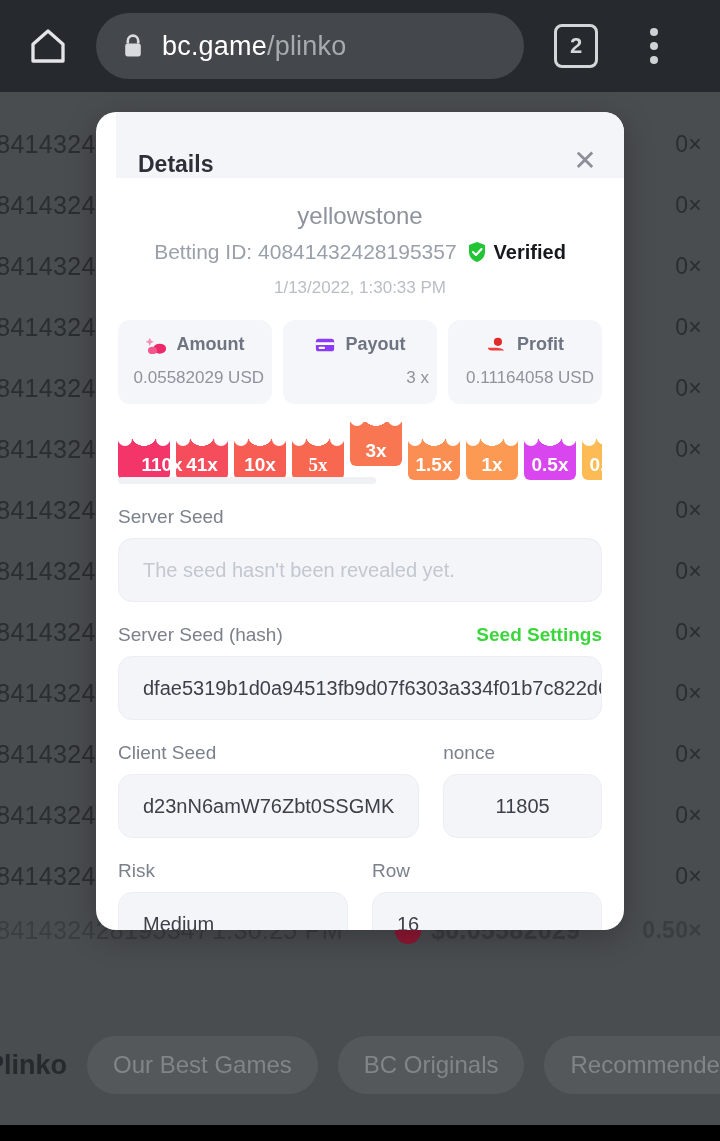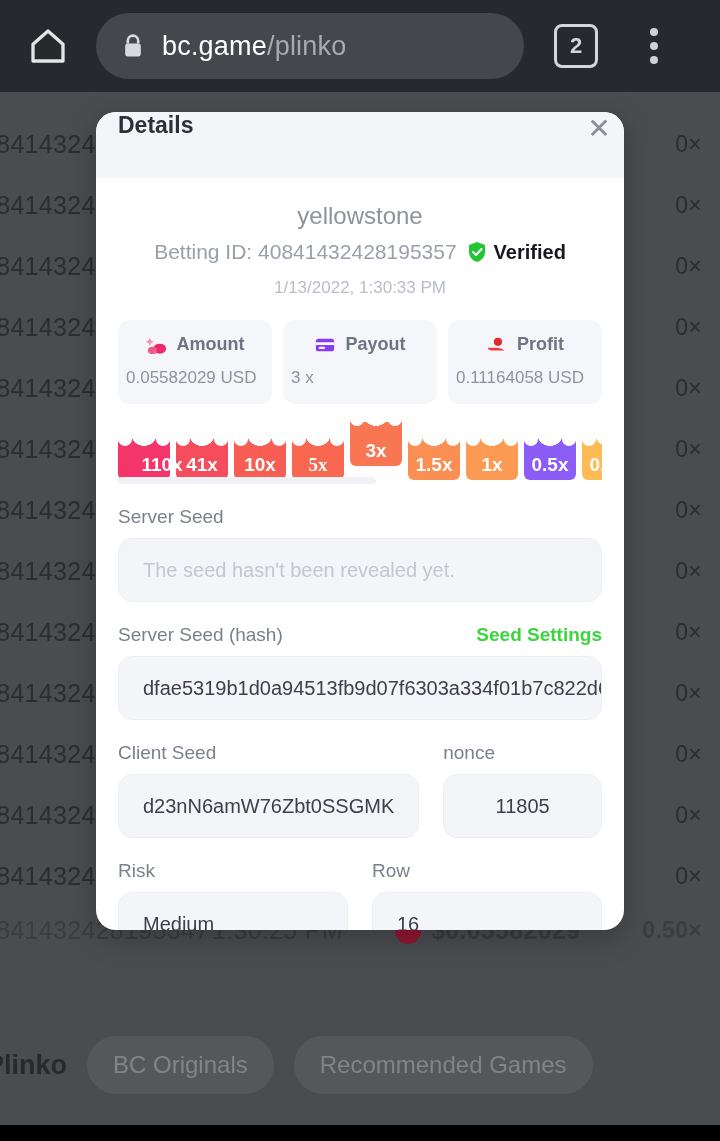--- a/index.html
+++ b/index.html
@@ -69,37 +69,38 @@
   .bottom-black { position: absolute; left:0; bottom: 0; width: 720px; height: 16px; background: #000; }
 
   
   .modal {
     position: absolute; left: 96px; top: 112px; width: 528px; height: 818px;
     background: #ffffff; border-radius: 20px; overflow: hidden;
     box-shadow: 0 8px 30px rgba(0,0,0,.25);
   }
   .modal-header {
     height: 66px; background: #f4f5f8;
-    display: flex; align-items: flex-start; justify-content: space-between;
-    padding: 0 8px 0 22px;
+    display: flex; align-items: flex-end; justify-content: space-between;
+    padding: 0 22px 0 22px;
+    margin-left: 20px;
   }
   .modal-title { font-size: 23px; font-weight: bold; color: #2d3038; }
   .close-x { width: 34px; height: 34px; display:flex; align-items:center; justify-content:center; color:#8a8f99; font-size: 28px; line-height: 1;}
 
   .modal-body { padding: 18px 22px 0 22px; }
 
   .game-name { text-align: center; font-size: 24px; color: #8d929c; margin-top: 6px; }
   .bet-id-line { text-align: center; margin-top: 10px; font-size: 21px; display:flex; align-items:center; justify-content:center; gap: 10px;}
   .bet-id-line .lbl { color: #9aa0aa; }
   .verified { display: inline-flex; align-items: center; gap: 7px; font-weight: bold; color: #16181d; font-size: 20px;}
   .shield { width: 20px; height: 22px; flex: 0 0 auto; }
   .timestamp { text-align: center; margin-top: 14px; font-size: 17px; color: #b9bec6; }
 
   .stats { display: flex; gap: 11px; margin-top: 22px; }
-  .stat-card { flex: 1; background: #f5f6f9; border-radius: 12px; padding: 14px 8px 16px; text-align: left; }
+  .stat-card { flex: 1; background: #f5f6f9; border-radius: 12px; padding: 14px 8px 16px; text-align: right; }
   .stat-head { display: flex; align-items: center; justify-content: center; gap: 9px; }
   .stat-ico { width: 22px; height: 20px; flex: 0 0 auto; }
   .stat-label { font-size: 18px; font-weight: bold; color: #6e7481; }
   .stat-value { margin-top: 13px; font-size: 17px; color: #8e939d; }
 
   .mult-scroller { margin-top: 18px; position: relative; height: 62px; overflow: hidden; }
   .mult-row { display: flex; gap: 6px; align-items: flex-end; height: 58px; }
   .bucket {
     position: relative; width: 52px; height: 42px; flex: 0 0 auto;
     display: flex; align-items: flex-end; justify-content: center;
@@ -208,20 +209,21 @@
       <span class="time">1:30:25 PM</span>
       <span class="amt">
         <span class="coin-dot"></span>
         <span>$0.05582029</span>
       </span>
       <span class="mult">0.50×</span>
     </div>
 
     <div class="footer-area">
       <span class="footer-label">Plinko</span>
+      <span class="footer-chip">Our Best Games</span>
       <span class="footer-chip">BC Originals</span>
       <span class="footer-chip">Recommended Games</span>
     </div>
     <div class="bottom-black"></div>
   </div>
 
   <div class="browser-bar">
     <div class="home-btn">
       <svg class="home-icon" viewBox="0 0 24 24" fill="none" stroke="#e3e5e7" stroke-width="2" stroke-linejoin="round">
         <path d="M3 11 L12 3 L21 11 L21 21 L3 21 Z"></path>
@@ -332,21 +334,21 @@
             <div class="bucket" style="background: rgb(251, 142, 82);">
               <span class="notch-l"></span>
               <span class="notch-r"></span>
               <span class="v">1.5x</span>
             </div>
             <div class="bucket" style="background: rgb(252, 154, 83);">
               <span class="notch-l"></span>
               <span class="notch-r"></span>
               <span class="v">1x</span>
             </div>
-            <div class="bucket" style="background: #8b5cf6;">
+            <div class="bucket" style="background: #d946ef;">
               <span class="notch-l"></span>
               <span class="notch-r"></span>
               <span class="v">0.5x</span>
             </div>
             <div class="bucket" style="background: rgb(252, 187, 85);">
               <span class="notch-l"></span>
               <span class="v">0.3x</span>
             </div>
           </div>
         <div class="scroll-track"></div>

